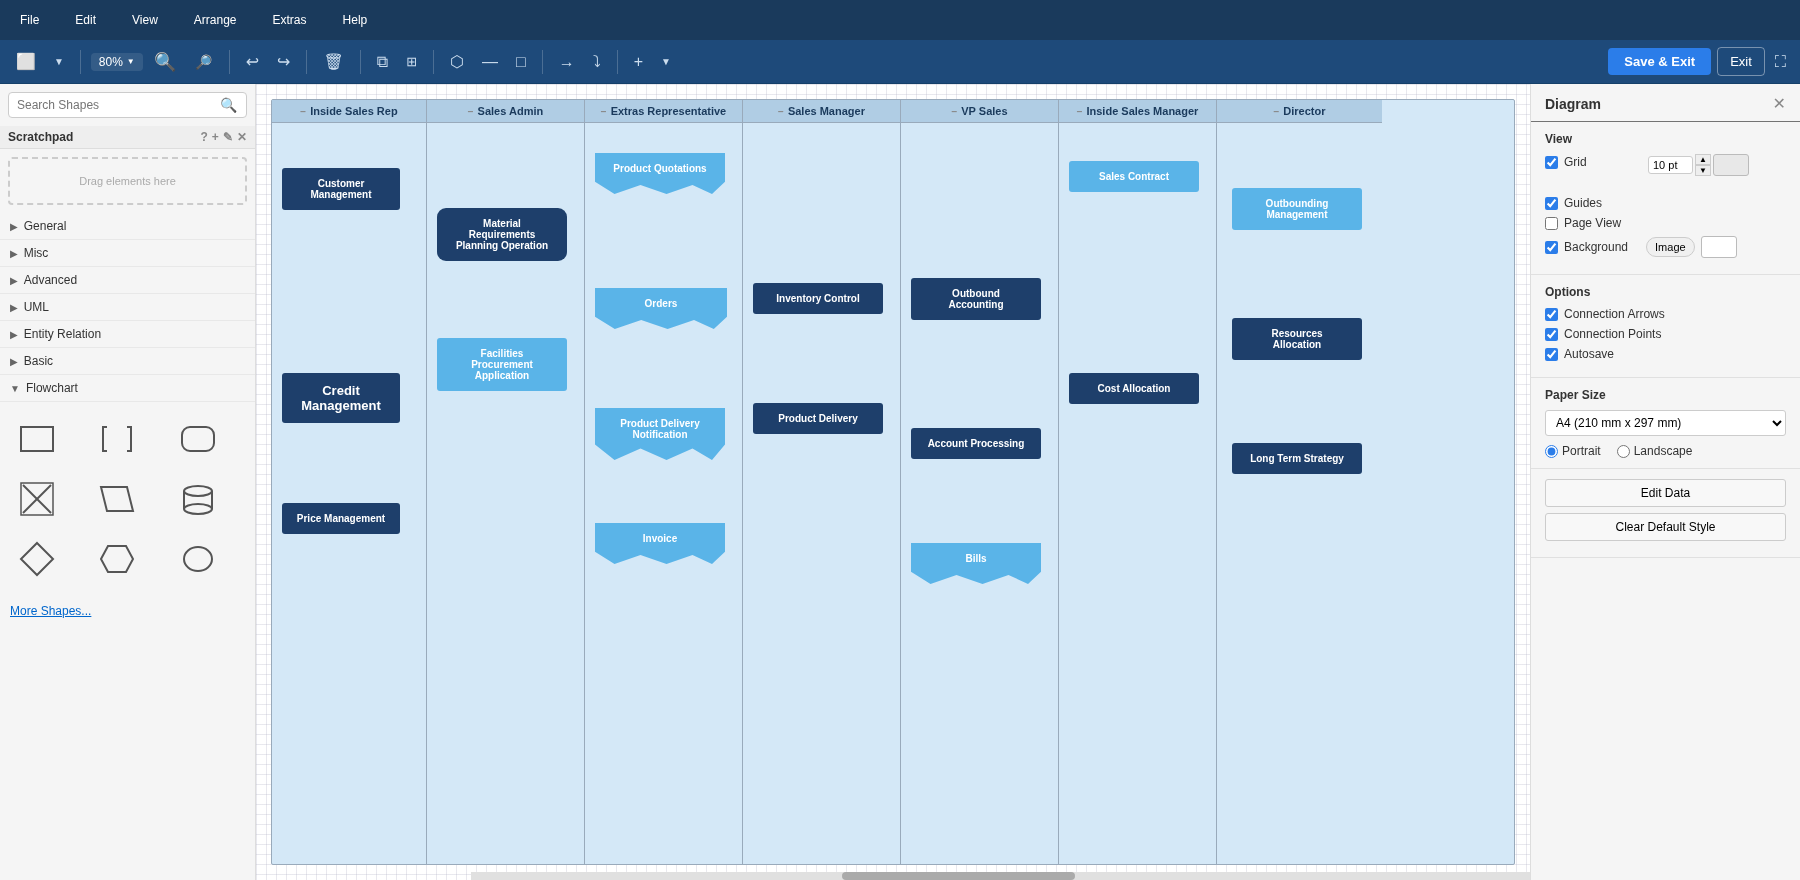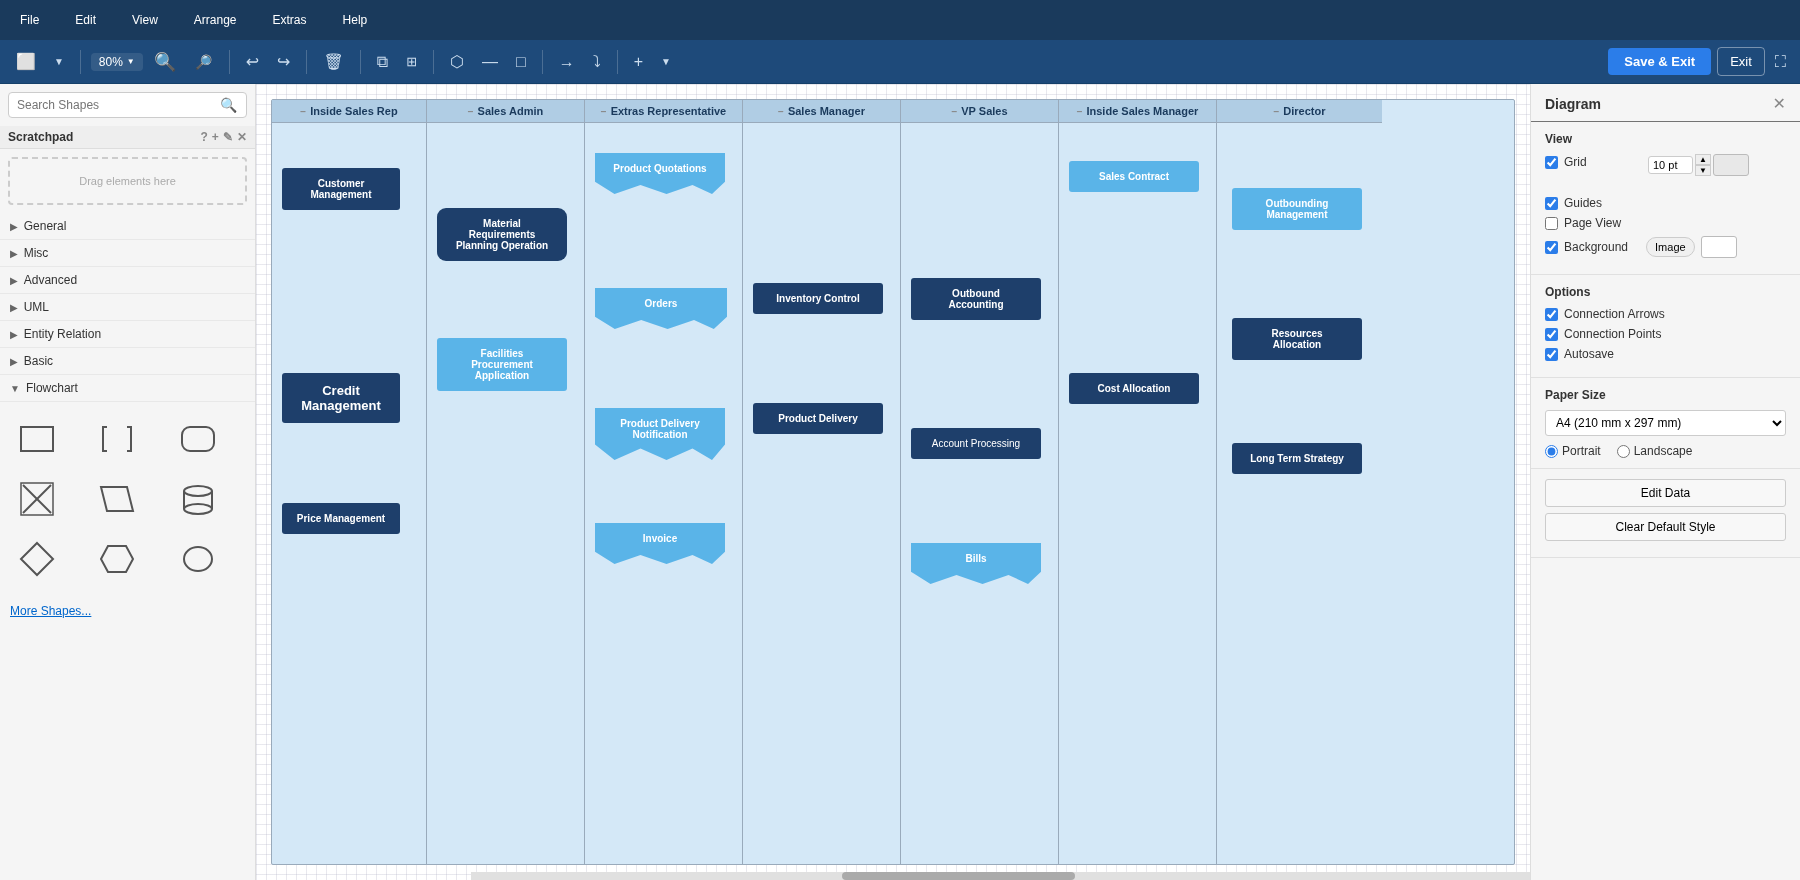--- a/index.html
+++ b/index.html
@@ -524,21 +524,21 @@
           </div>
         </div>
 
         <div style="min-width:158px;border-right:1px solid #9ab;display:flex;flex-direction:column;">
           <div style="background:#b0cde4;padding:5px;font-size:11px;font-weight:bold;color:#1a3a5c;border-bottom:1px solid #9ab;text-align:center;display:flex;align-items:center;justify-content:center;gap:4px;">
             <span style="color:#888;font-size:10px;cursor:pointer;">−</span>
             <span>VP Sales</span>
           </div>
           <div style="flex:1;padding:8px;position:relative;">
             <div style="position:absolute;top:155px;left:10px;width:130px;background:#1e3f6b;color:#fff;border-radius:3px;font-size:10px;font-weight:bold;text-align:center;padding:10px 6px;">Outbound<br>Accounting</div>
-            <div style="position:absolute;top:305px;left:10px;width:130px;background:#1e3f6b;color:#fff;border-radius:3px;font-size:10px;font-weight:normal;text-align:center;padding:10px 6px;">Account Processing</div>
+            <div style="position:absolute;top:305px;left:10px;width:130px;background:#1e3f6b;color:#fff;border-radius:3px;font-size:10px;font-weight:bold;text-align:center;padding:10px 6px;">Account Processing</div>
             <div style="position:absolute;top:420px;left:10px;width:130px;background:#5ab4e8;color:#fff;font-size:10px;font-weight:bold;text-align:center;padding:10px 6px 20px;clip-path:polygon(0 0,100% 0,100% 70%,90% 100%,75% 78%,55% 100%,35% 78%,15% 100%,0 70%);">Bills</div>
           </div>
         </div>
 
         <div style="min-width:158px;border-right:1px solid #9ab;display:flex;flex-direction:column;">
           <div style="background:#b0cde4;padding:5px;font-size:11px;font-weight:bold;color:#1a3a5c;border-bottom:1px solid #9ab;text-align:center;display:flex;align-items:center;justify-content:center;gap:4px;">
             <span style="color:#888;font-size:10px;cursor:pointer;">−</span>
             <span>Inside Sales Manager</span>
           </div>
           <div style="flex:1;padding:8px;position:relative;">

